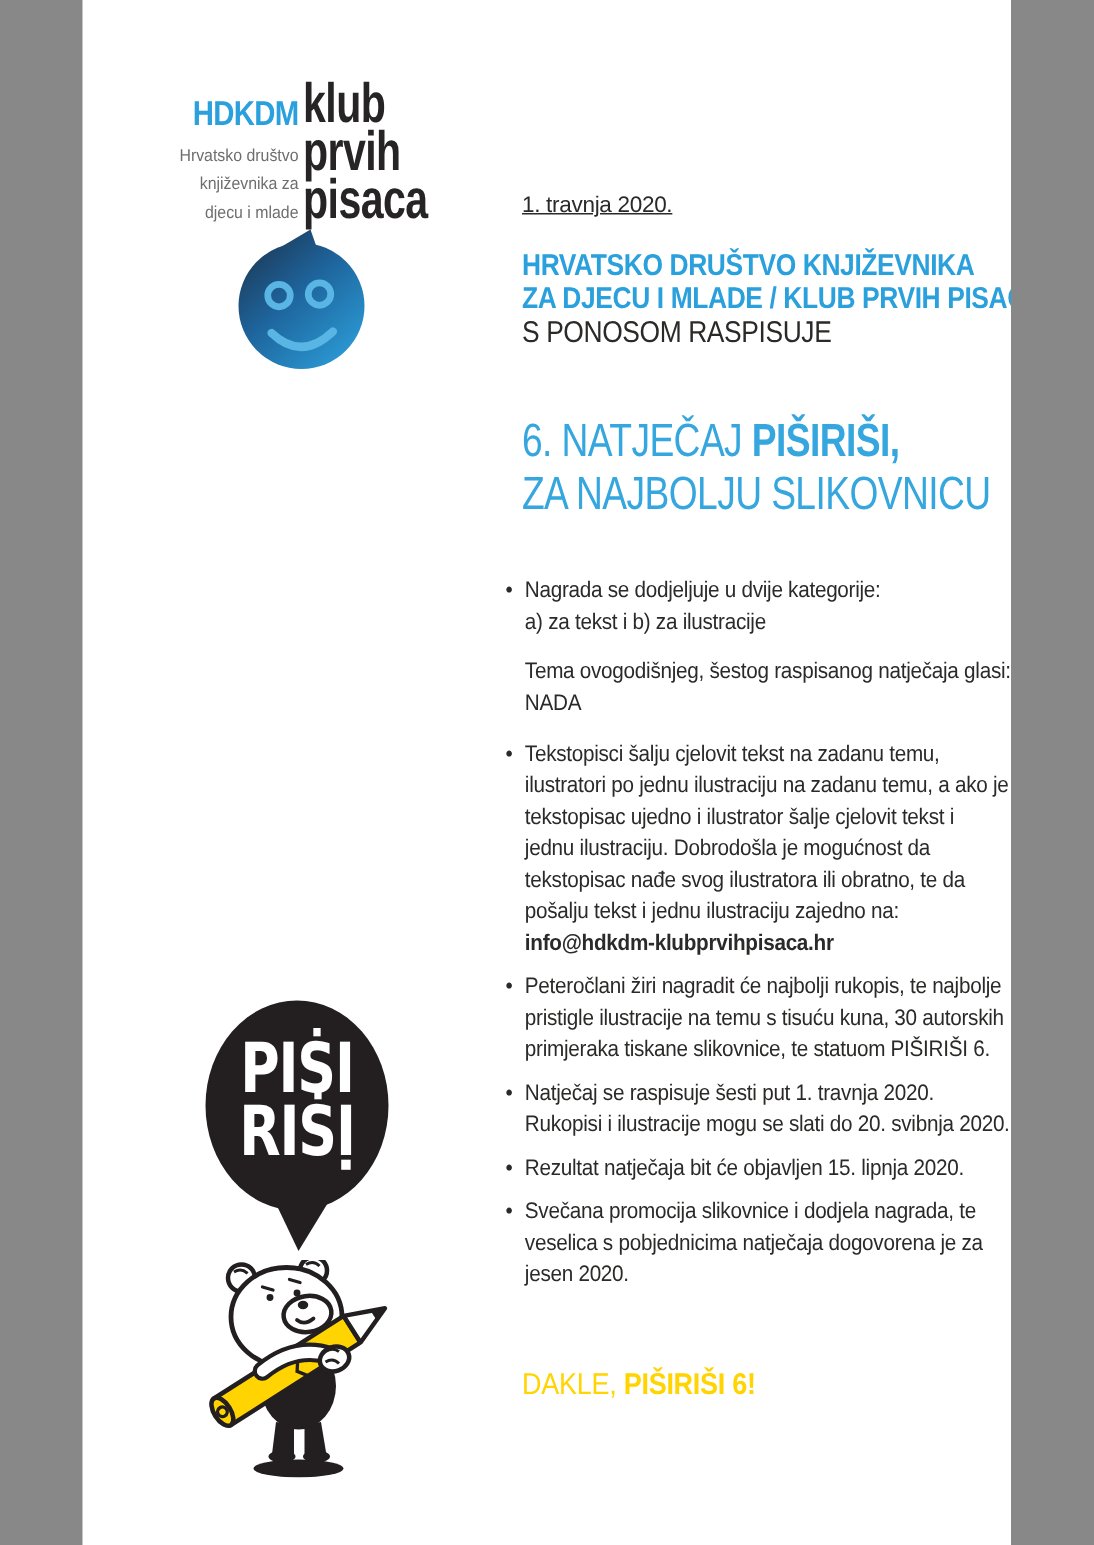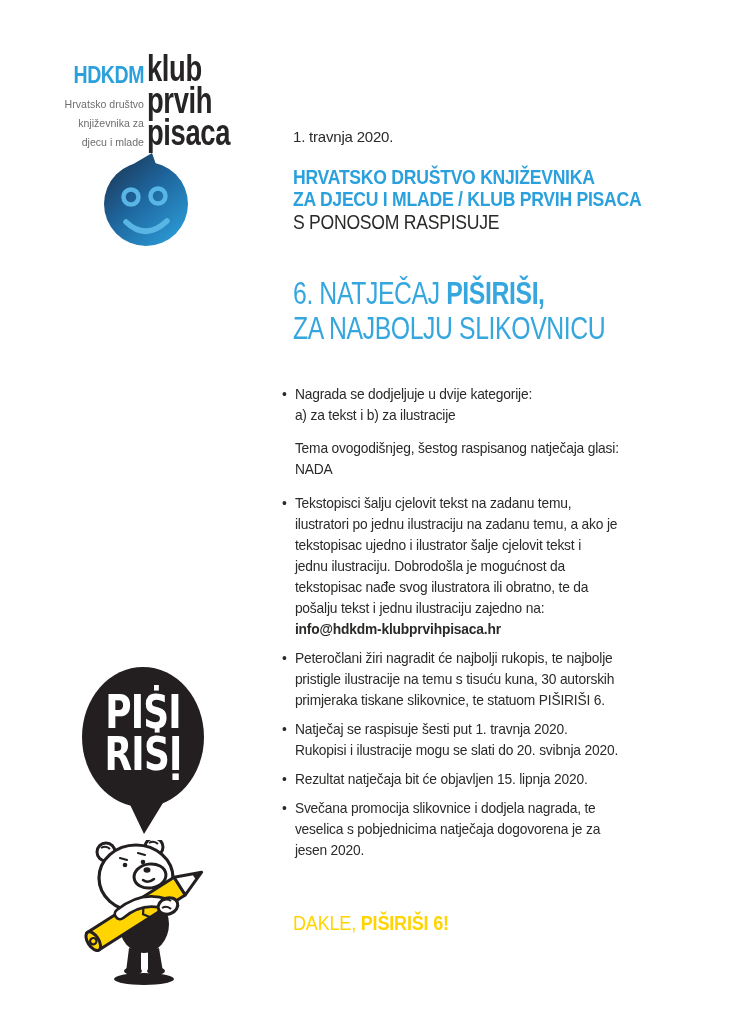--- a/index.html
+++ b/index.html
@@ -1,38 +1,38 @@
 <!DOCTYPE html>
 <html><head>
 <meta charset="utf-8">
 <style>
   html,body{margin:0;padding:0;background:#888;}
   .page{
-    position:relative; width:729px; height:1030px; background:#ffffff;
+    position:relative; width:619px; height:1030px; background:#ffffff;
     font-family:"Liberation Sans", sans-serif; color:#2b2a29; overflow:hidden;
     margin:0 auto;
   }
   
   .hdkdm-block{position:absolute; left:56px; top:62px; width:88px; text-align:right;}
   .hdkdm-acronym{
     font-size:23px; font-weight:bold; color:#2aa0dc; letter-spacing:-0.5px;
     transform:scaleX(0.85); transform-origin:right top; display:inline-block;
   }
   .hdkdm-org{
     margin-top:6px; font-size:11.5px; line-height:19px; color:#6d6e70;
     transform:scaleX(0.92); transform-origin:right top;
   }
   .club-block{
     position:absolute; left:147px; top:53px;
     font-size:37px; line-height:32px; font-weight:bold; color:#262424;
     letter-spacing:-0.5px; transform:scaleX(0.74); transform-origin:left top;
   }
   
   .smiley{position:absolute; left:103px; top:151px;}
-  .date-line{position:absolute; left:293px; top:128px; font-size:15px; letter-spacing:-0.2px;}
+  .date-line{position:absolute; left:293px; top:128px; font-size:15px; letter-spacing:-0.2px;text-decoration:underline;}
   .org-heading{
     position:absolute; left:293px; top:167px;
     font-size:20px; line-height:21.5px; font-weight:bold; color:#2aa0dc;
     letter-spacing:-0.3px; transform:scaleX(0.88); transform-origin:left top;
     white-space:nowrap;
   }
   .tagline{
     position:absolute; left:293px; top:212px;
     font-size:20px; line-height:21.5px; font-weight:normal; color:#2b2a29;
     letter-spacing:-0.3px; transform:scaleX(0.88); transform-origin:left top;

